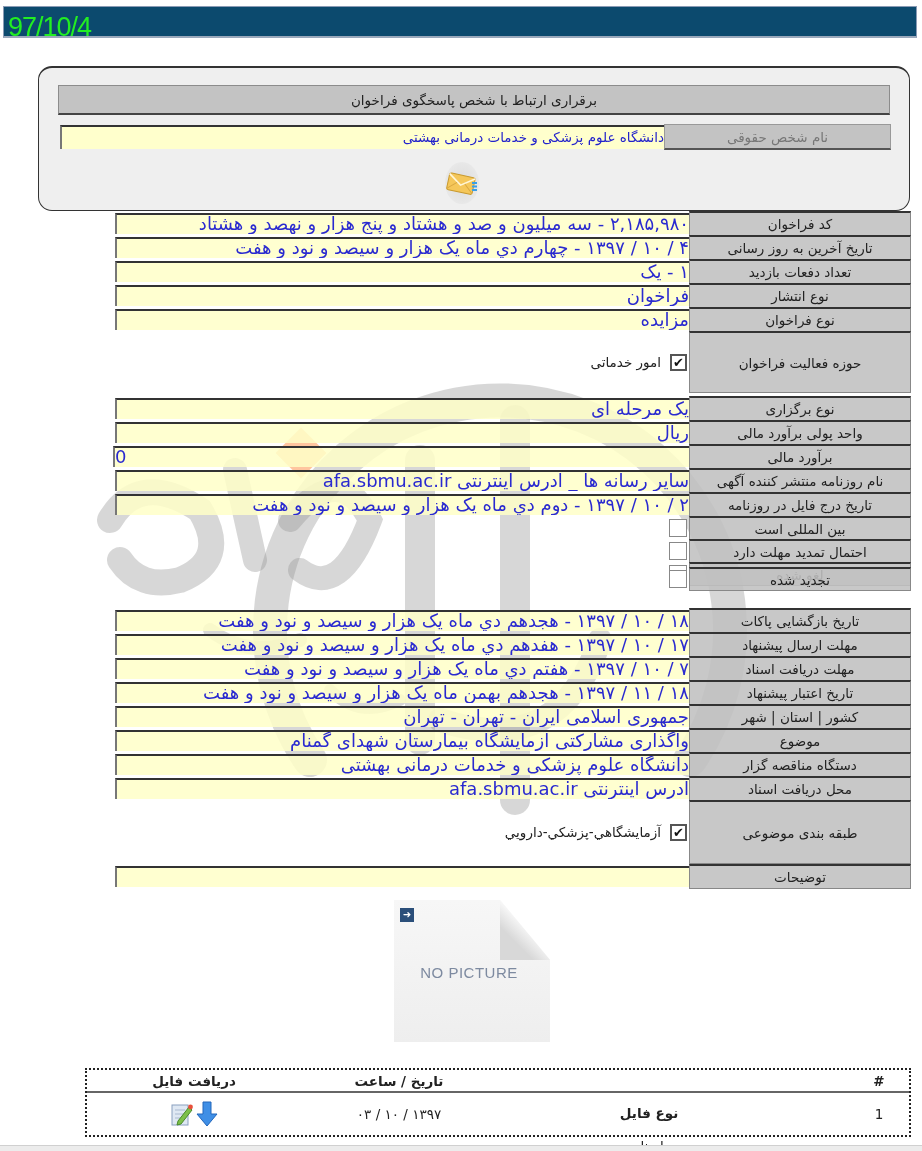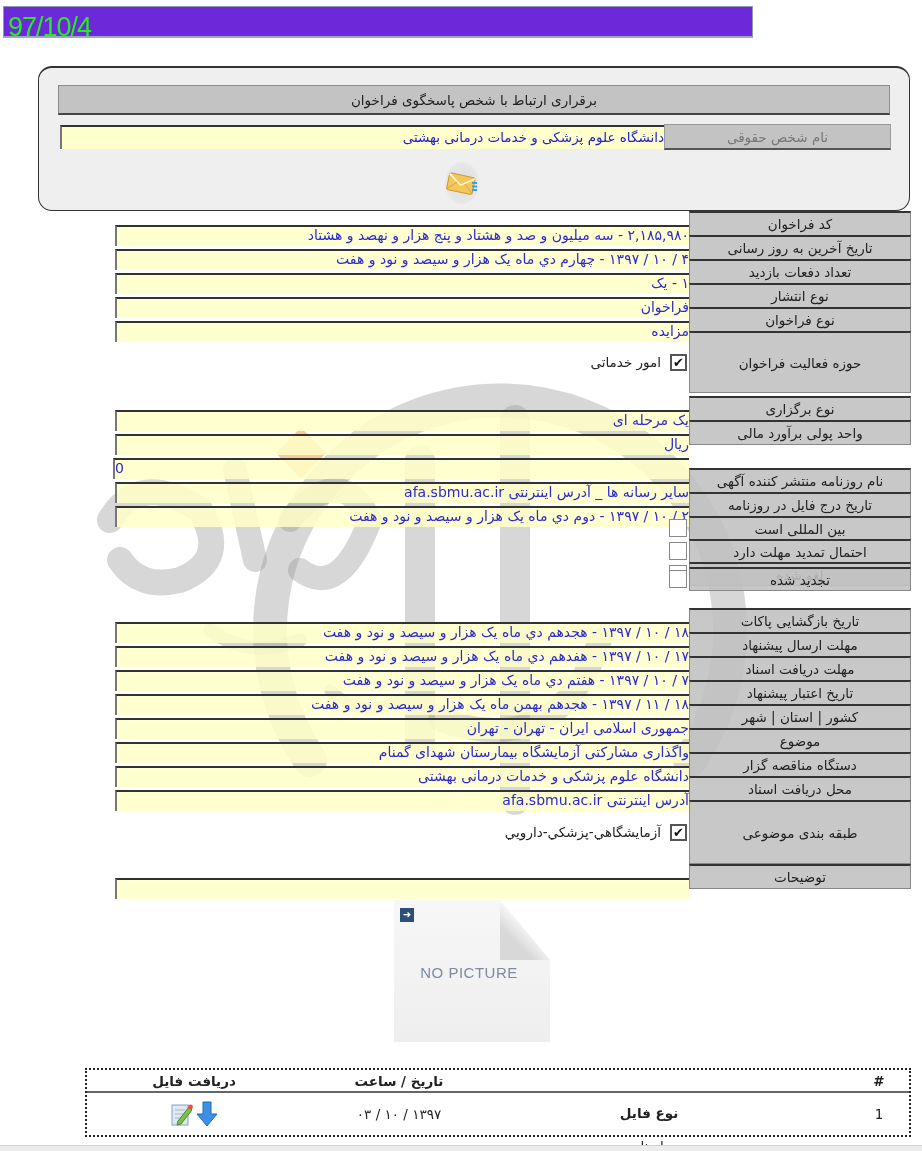--- a/index.html
+++ b/index.html
@@ -1,22 +1,22 @@
 <!DOCTYPE html>
 <html><head>
 <meta charset="utf-8">
 <style>
   * { box-sizing: border-box; margin: 0; padding: 0; }
   html, body { width: 922px; height: 1151px; background: #ffffff; overflow: hidden; }
   body { position: relative; font-family: "DejaVu Sans", sans-serif; font-size: 13px; color: #222; }
 
   
   .header {
-    position: absolute; left: 3px; top: 6px; width: 750px; height: 32px;
-    background: #6d28d9; border: 1px solid #8a9bb5; border-bottom: 2px solid #9aa8bb;
+    position: absolute; left: 3px; top: 6px; width: 914px; height: 32px;
+    background: #0c4a6e; border: 1px solid #8a9bb5; border-bottom: 2px solid #9aa8bb;
   }
   .header-title {
     position: absolute; left: 0; right: 0; top: 7px; text-align: center;
     color: #ffffff; font-size: 14px; direction: rtl; margin-top: 28px;
   }
   .header-date {
     position: absolute; left: 4px; top: 5px; color: #22ee22;
     font-family: "Liberation Sans", sans-serif; font-size: 27px; line-height: 30px; letter-spacing: -1px;
   }
 
@@ -58,22 +58,22 @@
   .row { position: absolute; left: 0; width: 796px; }
   .lbl {
     position: absolute; right: 0; top: 0; width: 222px; height: 100%;
     background: rgba(192,192,192,0.88); border: 1px solid #888; border-top: 2px solid #333;
     text-align: center; direction: rtl; font-size: 13.5px; color: #222;
     display: flex; align-items: center; justify-content: center; margin-left: 27px;
   }
   .val {
     position: absolute; left: 0; right: 222px; top: 2px; height: calc(100% - 4px);
     background: rgba(255,255,200,0.85); border-top: 2px solid #333; border-left: 2px solid #777;
-    direction: rtl; text-align: right; color: #2a2ad0; font-size: 14px; line-height: 17px;
-    white-space: nowrap; overflow: hidden; margin-top: 12px;
+    direction: rtl; text-align: right; color: #2a2ad0; font-size: 18px; line-height: 17px;
+    white-space: nowrap; overflow: hidden;
   }
   .val.ltr { direction: ltr; text-align: left; }
   .chk-cell {
     position: absolute; left: 0; right: 222px; top: 0; height: 100%;
     direction: rtl; display: flex; align-items: center;
   }
   .checkbox {
     width: 18px; height: 18px; border: 1px solid #888; background: #fff;
     display: inline-flex; align-items: center; justify-content: center; margin-right: 2px;
     font-size: 13px; color: #111; font-weight: bold;
@@ -196,20 +196,21 @@
 
   <div class="row" style="top:185px;height:25px">
     <div class="lbl">نوع برگزاری</div>
     <div class="val">یک مرحله ای</div>
   </div>
   <div class="row" style="top:209px;height:25px">
     <div class="lbl">واحد پولی برآورد مالی</div>
     <div class="val">ریال</div>
   </div>
   <div class="row" style="top:233px;height:25px">
+    <div class="lbl">برآورد مالی</div>
     <div class="val ltr" style="left:-2px">0</div>
   </div>
   <div class="row" style="top:257px;height:25px">
     <div class="lbl">نام روزنامه منتشر کننده آگهی</div>
     <div class="val">سایر رسانه ها _ آدرس اینترنتی afa.sbmu.ac.ir</div>
   </div>
   <div class="row" style="top:281px;height:25px">
     <div class="lbl">تاریخ درج فایل در روزنامه</div>
     <div class="val">۲ / ۱۰ / ۱۳۹۷ - دوم دي ماه یک هزار و سیصد و نود و هفت</div>
   </div>

